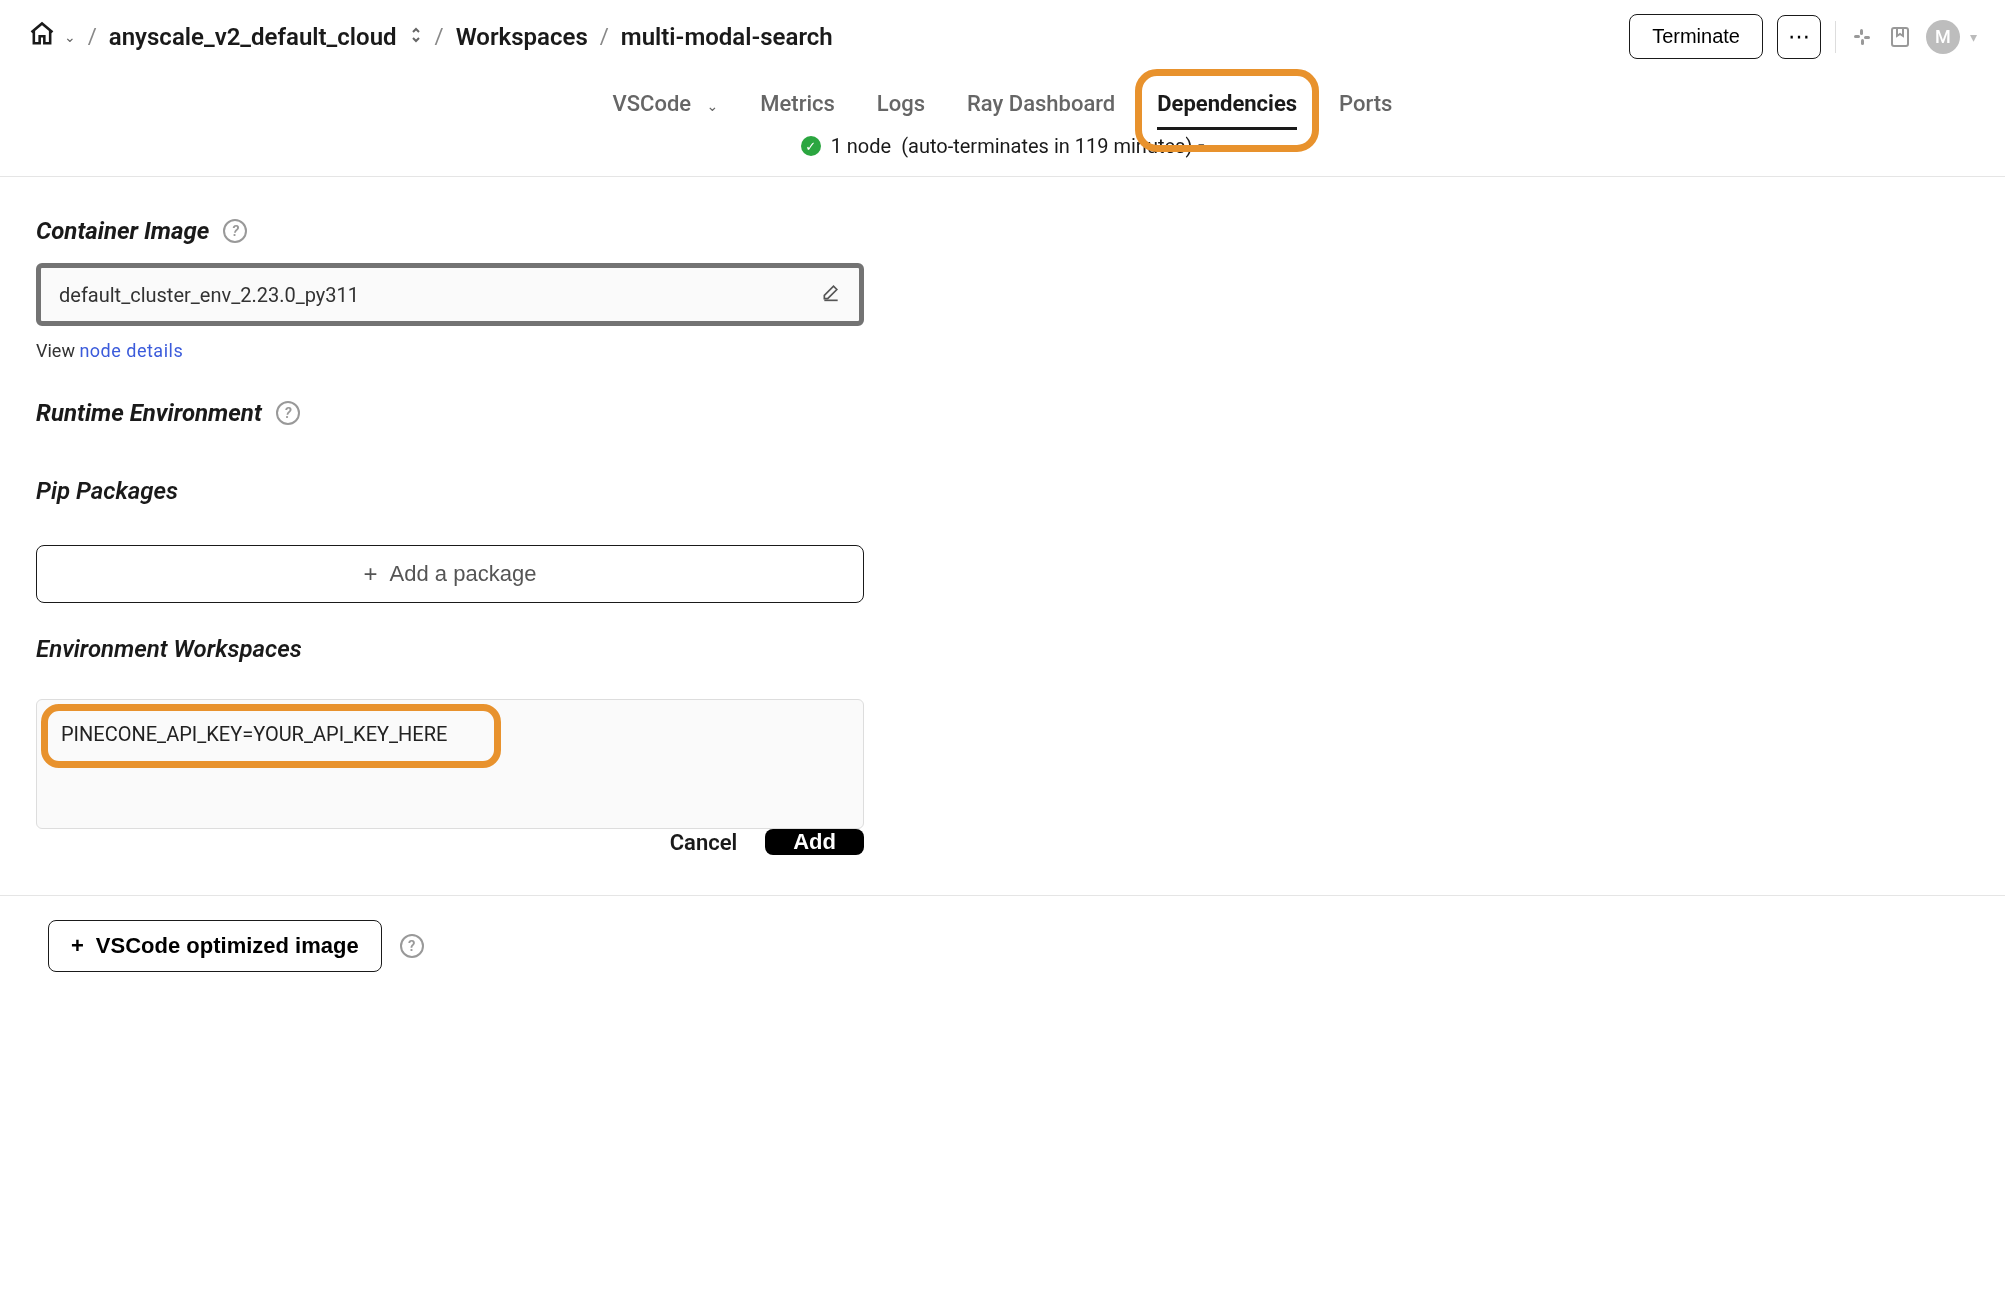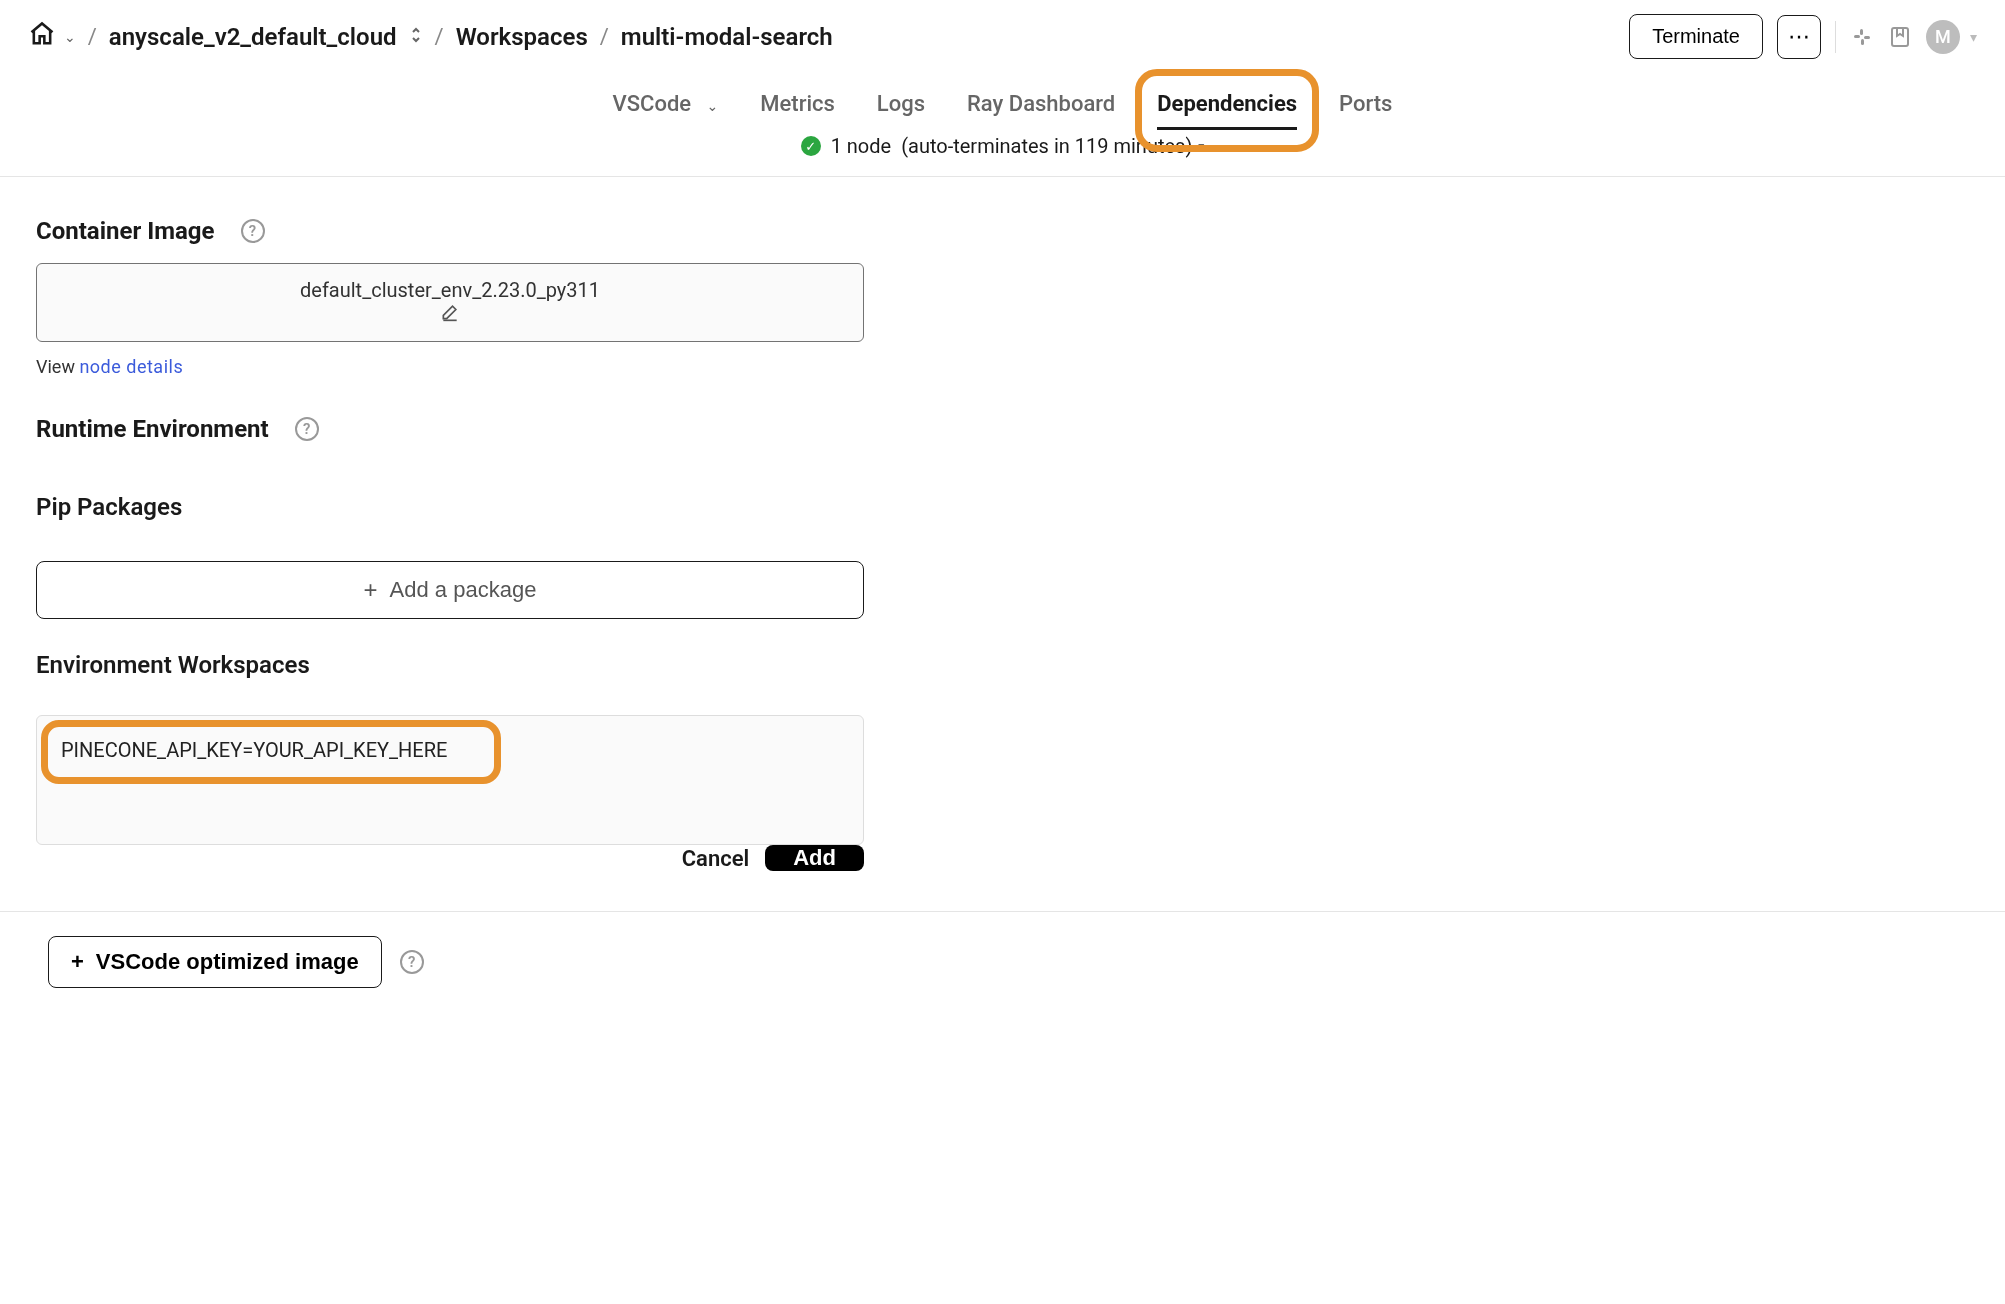--- a/index.html
+++ b/index.html
@@ -91,36 +91,36 @@
     }
     .node-status { display: flex; align-items: center; gap: 10px; font-size: 20px; padding-bottom: 18px; }
     .status-dot {
       width: 20px; height: 20px; border-radius: 50%; background: #2ba640;
       display: flex; align-items: center; justify-content: center;
       color: #fff; font-size: 13px;
     }
     .content { padding: 40px 36px; max-width: 900px; }
     .section-title {
       font-size: 24px; font-weight: 700;
-      display: flex; align-items: center; gap: 26px;
+      display: flex; align-items: center; gap: 14px;
       margin-bottom: 18px;
+      font-style: italic;
     }
     .help-circle {
       width: 24px; height: 24px; border: 2px solid #999; border-radius: 50%;
       display: flex; align-items: center; justify-content: center;
       font-size: 15px; color: #999; font-weight: 600;
     }
     .image-box {
-      border: 1px solid #737373; border-radius: 6px;
+      border: 5px solid #737373; border-radius: 6px;
       background: #fafafa;
       padding: 14px 18px;
       display: flex; align-items: center; justify-content: space-between;
       font-size: 20px; color: #333;
       margin-bottom: 14px;
-      flex-direction: column;
     }
     .pencil { color: #666; font-size: 20px; text-decoration: underline; }
     .view-link { font-size: 18px; margin-bottom: 38px; }
     .view-link .lbl { color: #333; }
     .view-link a { color: #3b5bdb; text-decoration: none; letter-spacing: 0.5px; }
     .add-pkg-btn {
       width: 100%;
       border: 1.5px solid #1a1a1a;
       border-radius: 8px;
       background: #fff;
@@ -137,21 +137,21 @@
       min-height: 130px;
       position: relative;
     }
     .env-highlight {
       position: absolute;
       border: 7px solid #e8922d;
       border-radius: 18px;
       pointer-events: none;
     }
     .env-text { font-size: 20px; color: #222; padding-left: 6px; }
-    .action-row { display: flex; justify-content: flex-end; gap: 16px; align-items: flex-end; }
+    .action-row { display: flex; justify-content: flex-end; gap: 28px; align-items: flex-end; }
     .cancel-link { font-size: 22px; font-weight: 600; cursor: pointer; }
     .add-btn {
       background: #000; color: #fff; border: none; border-radius: 8px;
       padding: 0 28px; font-size: 22px; font-weight: 600; cursor: pointer;
     }
     .footer {
       border-top: 1px solid #e5e5e5;
       padding: 24px 48px;
       display: flex; align-items: center; gap: 18px;
     }

